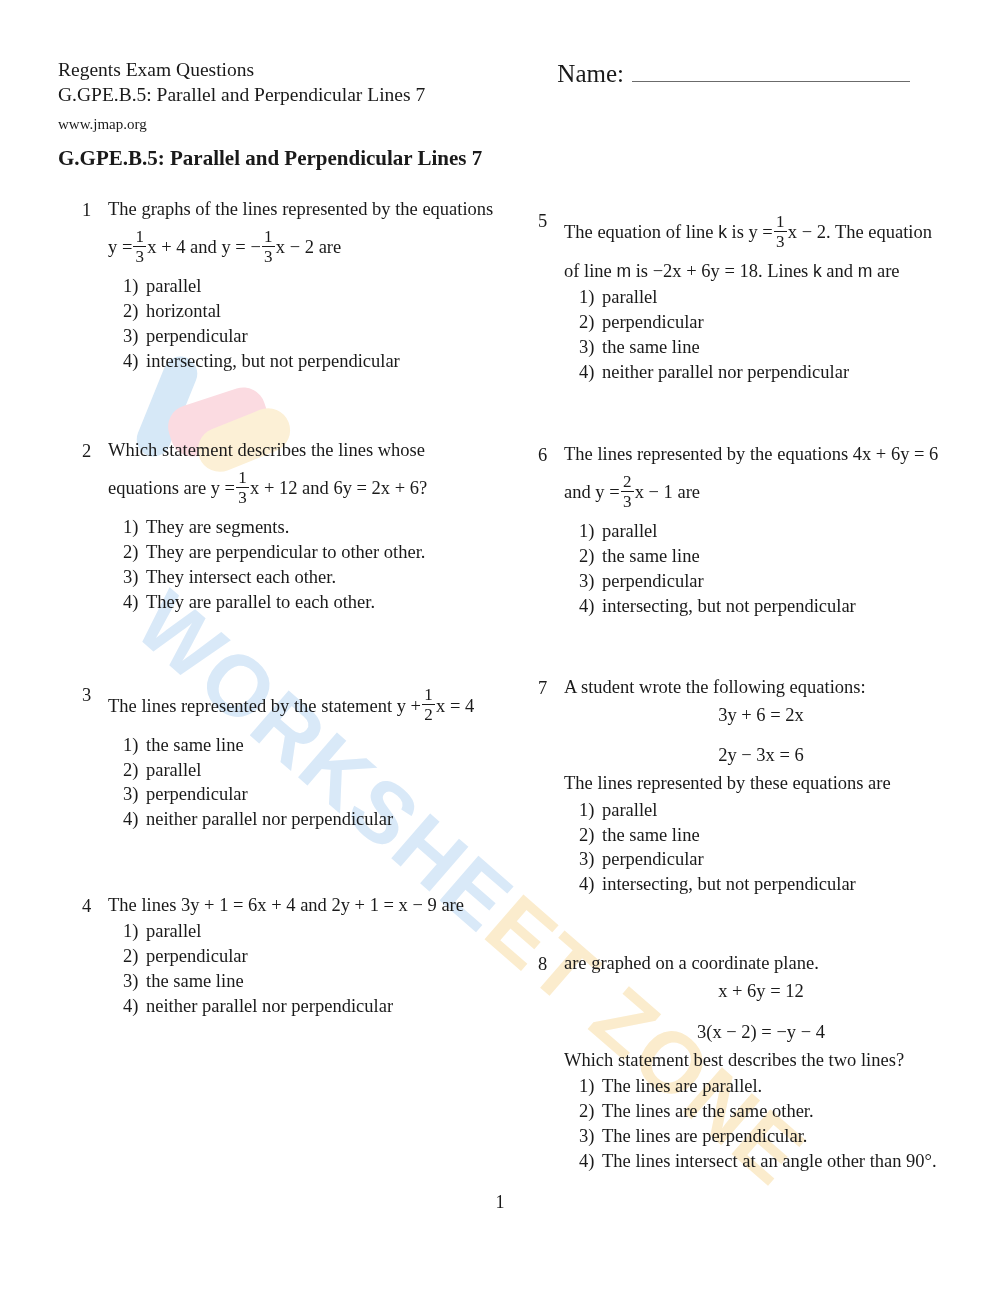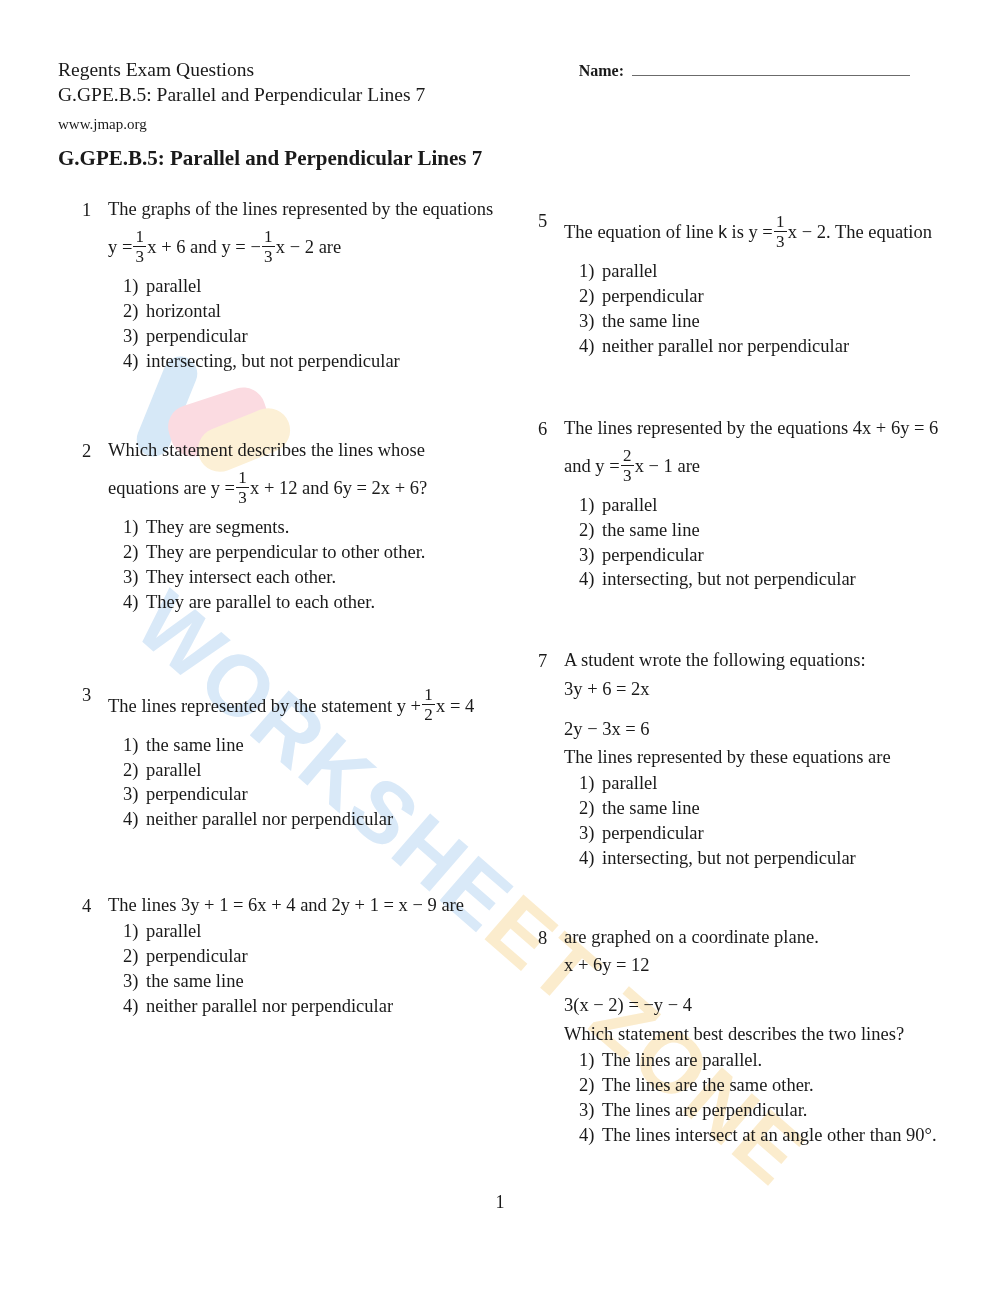--- a/index.html
+++ b/index.html
@@ -93,21 +93,21 @@
   .hdr-line1 { font-size: 19.5px; }
   .hdr-line2 { font-size: 19.5px; }
   .hdr-line3 { font-size: 15px; margin-top: 7px; }
 
   .hdr-right {
     display: flex;
     align-items: baseline;
     margin-right: 32px;
     margin-top: 3px;
   }
-  .name-label { font-size: 16px; font-weight: bold; }
+  .name-label { font-size: 25px; }
   .name-rule {
     display: inline-block;
     width: 278px;
     border-bottom: 1.4px solid #6b6b6b;
     margin-left: 8px;
     height: 15px;
   }
 
   #doc-title {
     position: absolute;
@@ -141,21 +141,21 @@
     flex: 1 1 auto;
     font-size: 18.5px;
     line-height: 1.42;
   }
   .q-stem { display: block; }
   .q-stem.tall { line-height: 1.05; padding: 8px 0 6px; }
 
   
   .eq-center {
     display: block;
-    text-align: left;
+    text-align: center;
     padding: 2px 0;
     font-family: Liberation Serif, serif;
   }
   .eq-center.gap { padding-top: 12px; }
 
   
   .choices {
     list-style: none;
     margin: 1px 0 0 0;
     padding: 0;
@@ -247,21 +247,21 @@
   <div class="column" id="col-left">
 
     <div class="question" style="margin-bottom:63px;">
       <div class="q-num">1</div>
       <div class="q-body">
         <span class="q-stem">The graphs of the lines represented by the equations</span>
         <span class="q-stem tall"><span>y =</span><span class="frac">
               <span class="num">1</span>
               <span class="bar"></span>
               <span class="den">3</span>
-            </span><span>x + 6 and y = −</span><span class="frac">
+            </span><span>x + 4 and y = −</span><span class="frac">
               <span class="num">1</span>
               <span class="bar"></span>
               <span class="den">3</span>
             </span><span>x − 2 are</span></span>
         <ul class="choices">
           <li class="choice">
               <span class="choice-num">1)</span>
               <span class="choice-text">parallel</span>
             </li>
           <li class="choice">
@@ -369,20 +369,21 @@
   <div class="column" id="col-right">
 
     <div class="question" style="margin-top:11px; margin-bottom:56px;">
       <div class="q-num">5</div>
       <div class="q-body">
         <span class="q-stem tall"><span>The equation of line</span>&nbsp;<span class="ln">k</span>&nbsp;<span>is y =</span><span class="frac">
               <span class="num">1</span>
               <span class="bar"></span>
               <span class="den">3</span>
             </span><span>x − 2.  The equation</span></span>
+        <span class="q-stem"><span>of line</span>&nbsp;<span class="ln">m</span>&nbsp;<span>is −2x + 6y = 18.  Lines</span>&nbsp;<span class="ln">k</span>&nbsp;<span>and</span>&nbsp;<span class="ln">m</span>&nbsp;<span>are</span></span>
         <ul class="choices">
           <li class="choice">
               <span class="choice-num">1)</span>
               <span class="choice-text">parallel</span>
             </li>
           <li class="choice">
               <span class="choice-num">2)</span>
               <span class="choice-text">perpendicular</span>
             </li>
           <li class="choice">

